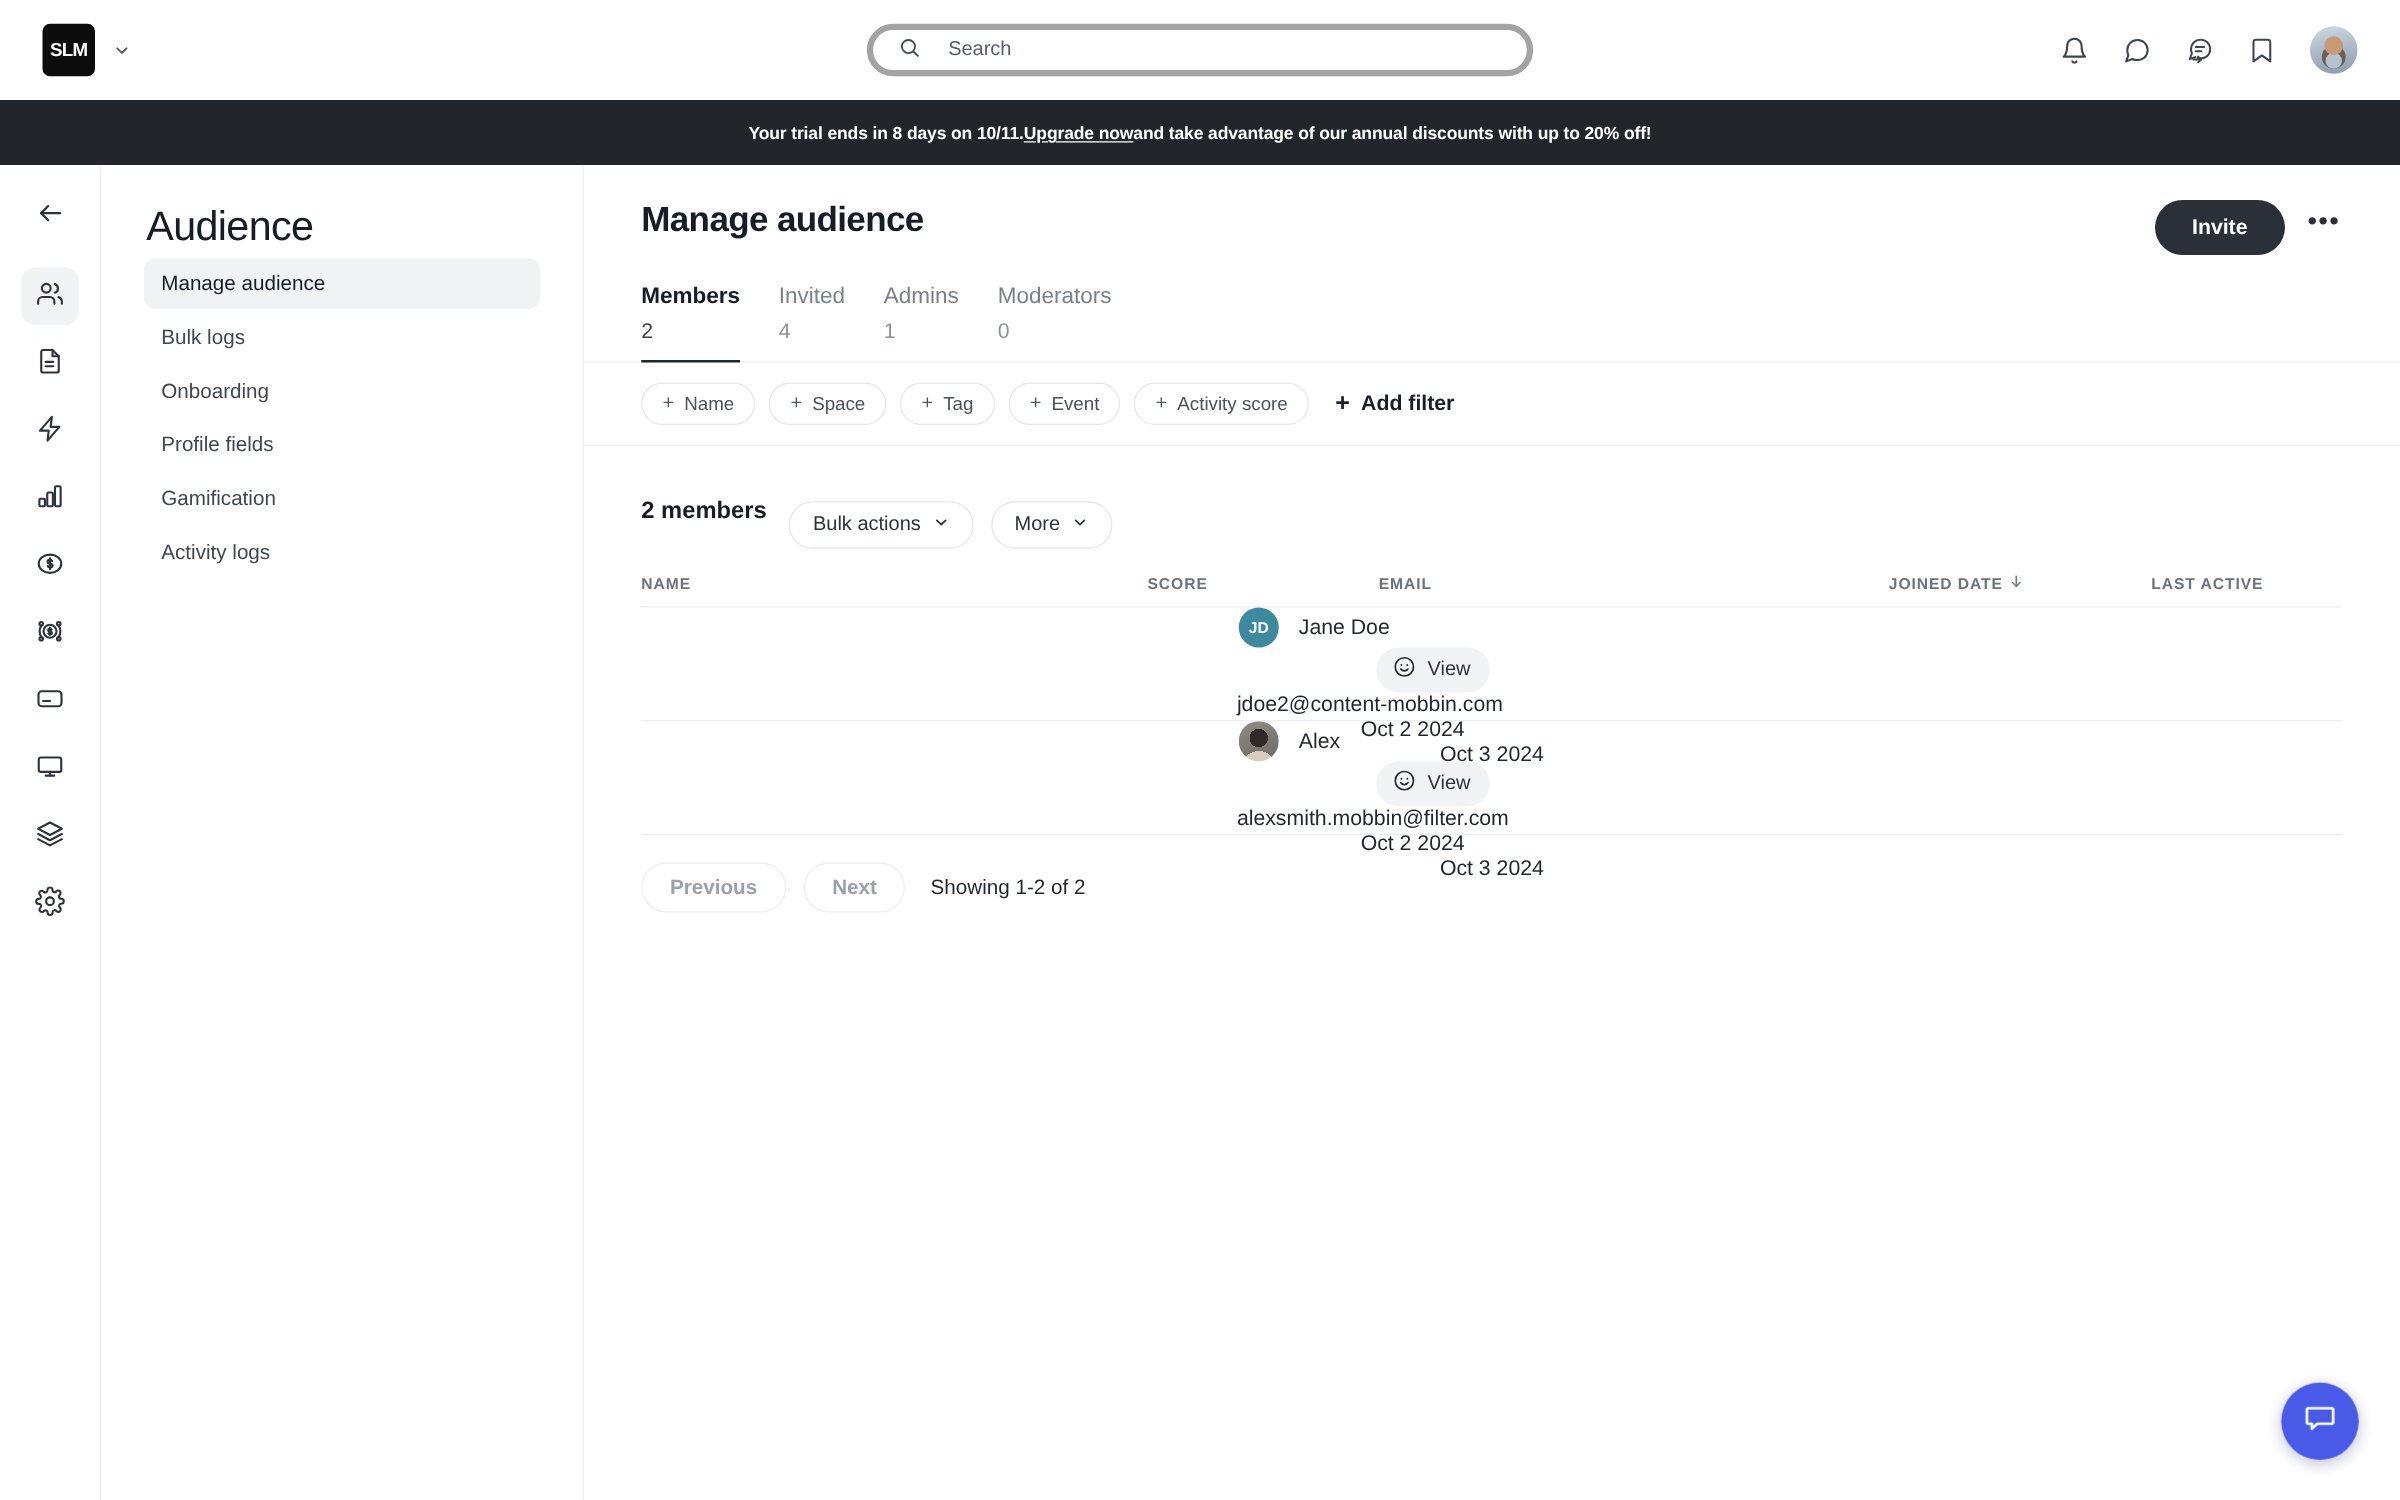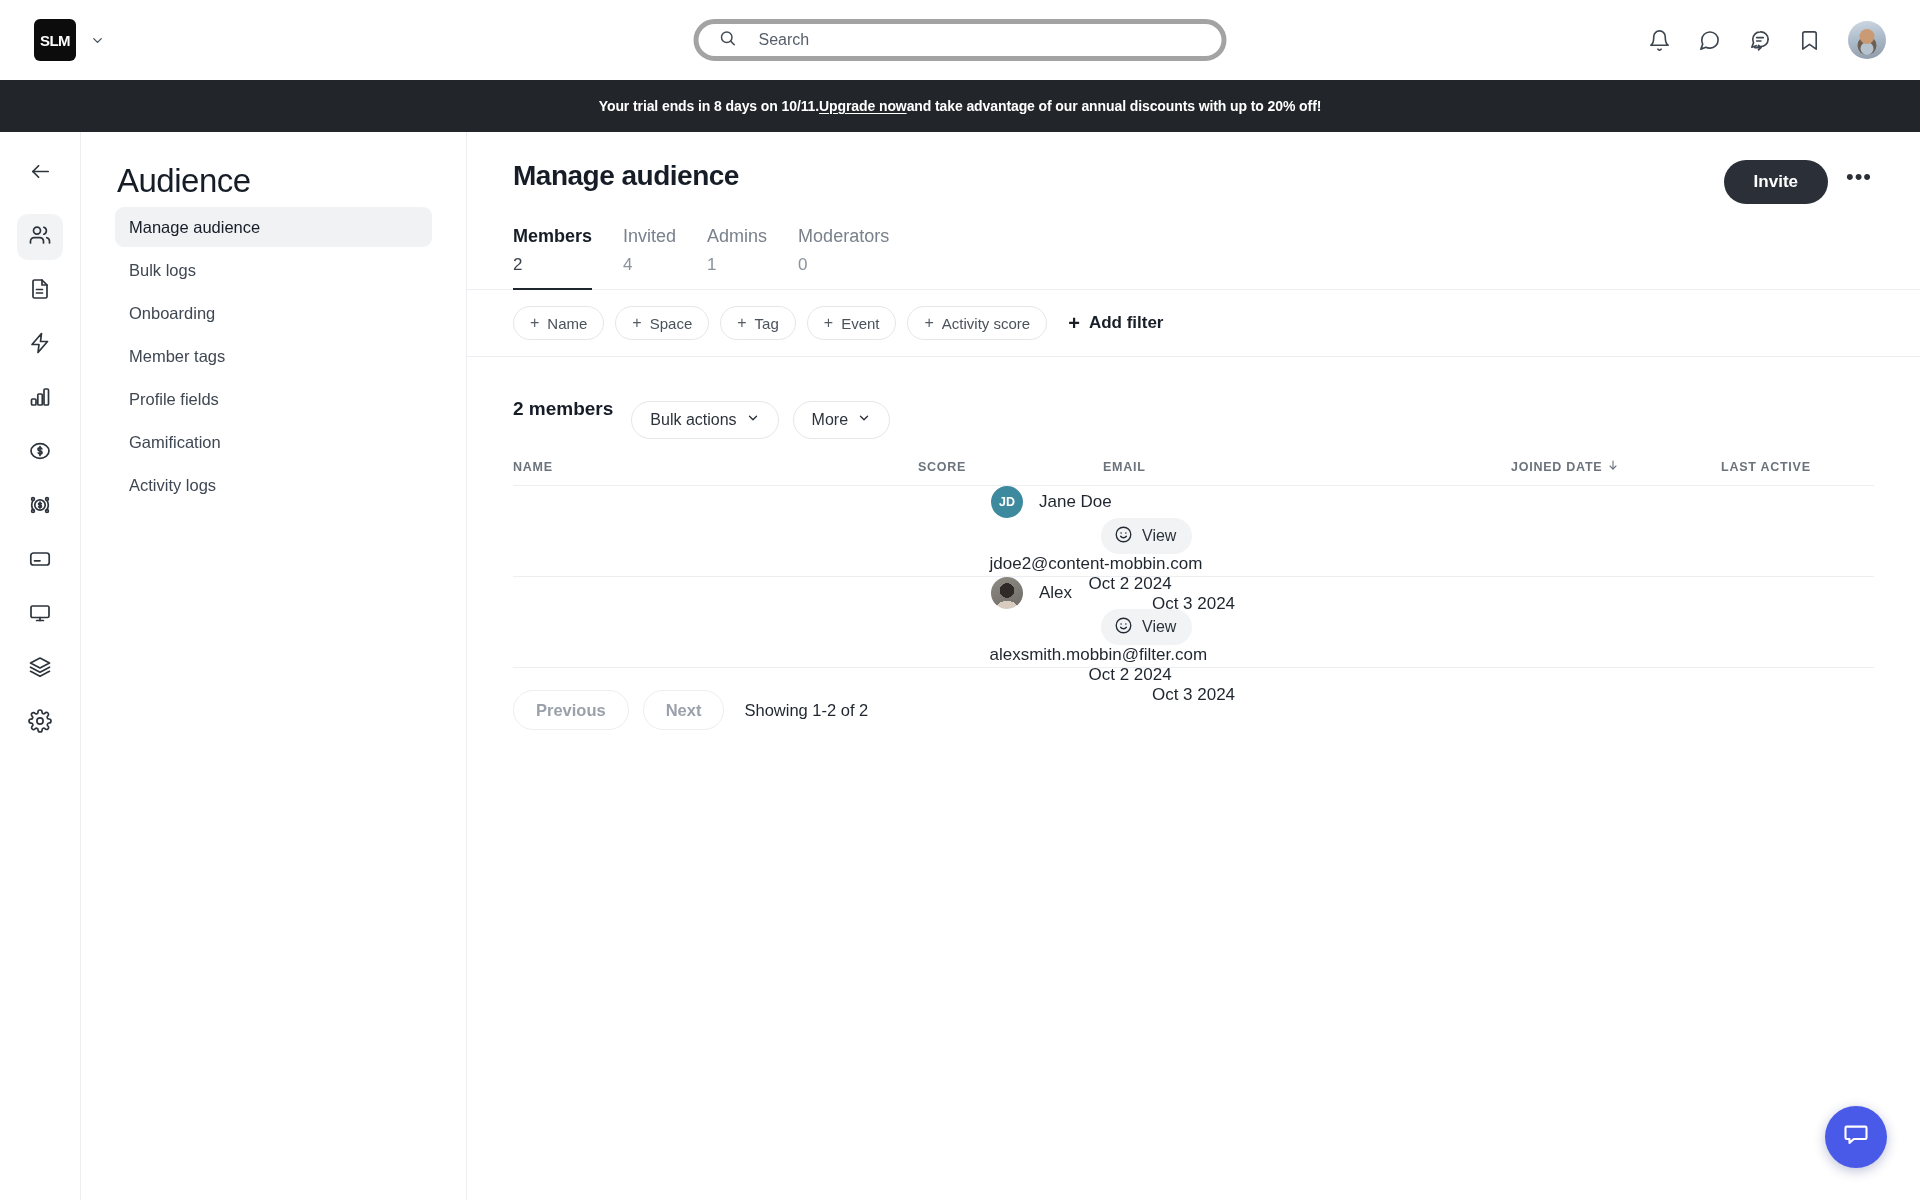--- a/index.html
+++ b/index.html
@@ -441,23 +441,20 @@
     <div class="subnav-item active">
         <span>Manage audience</span>
       </div>
     <div class="subnav-item">
         <span>Bulk logs</span>
       </div>
     <div class="subnav-item">
         <span>Onboarding</span>
       </div>
     <div class="subnav-item">
-        <span>Member tags</span>
-      </div>
-    <div class="subnav-item">
         <span>Profile fields</span>
       </div>
     <div class="subnav-item">
         <span>Gamification</span>
       </div>
     <div class="subnav-item">
         <span>Activity logs</span>
       </div>
   </div>
 

